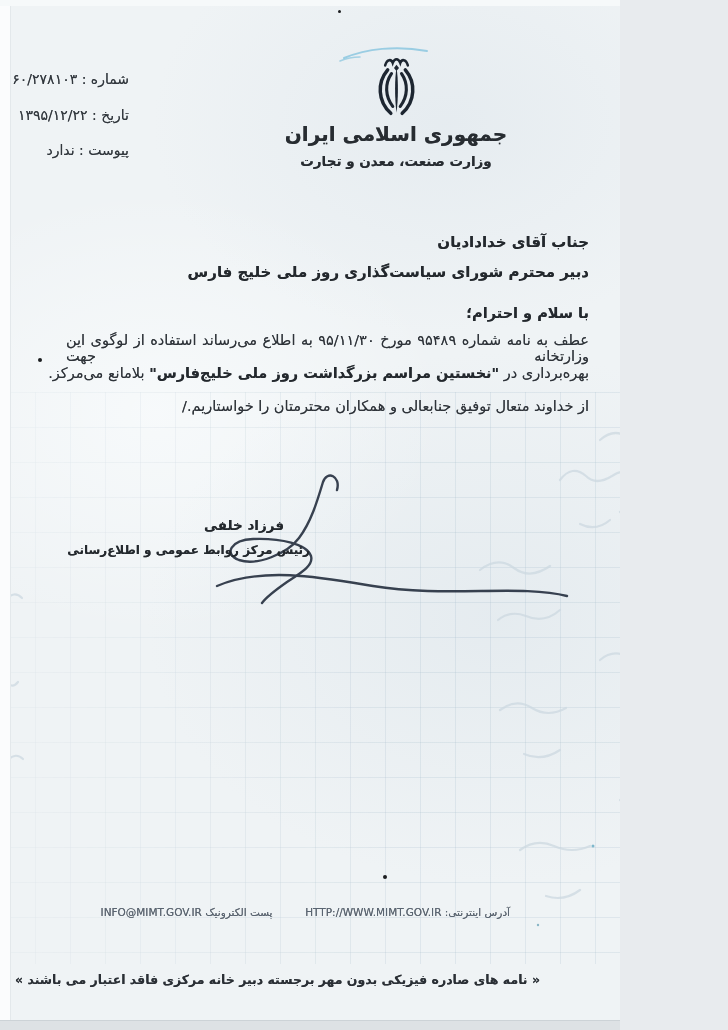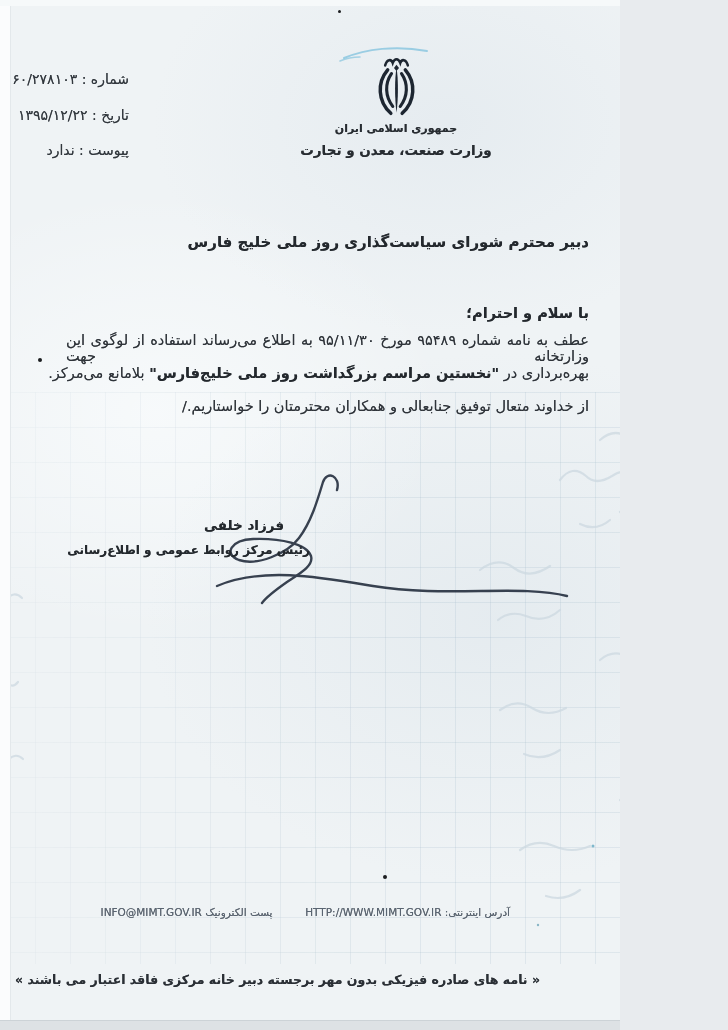--- a/index.html
+++ b/index.html
@@ -24,21 +24,21 @@
     -webkit-mask-image:linear-gradient(to right, rgba(0,0,0,.25), rgba(0,0,0,.95) 55%);
     mask-image:linear-gradient(to right, rgba(0,0,0,.25), rgba(0,0,0,.95) 55%);
   }
   .scan-text{text-shadow:0 0 .5px rgba(43,48,54,.65);}
   .rtl{direction:rtl;unicode-bidi:isolate;}
   .nowrap{white-space:nowrap;}
 
   .meta-block{position:absolute;top:62px;right:491px;text-align:right;font-size:14px;line-height:35.5px;color:#31373d;}
   .header-block{position:absolute;top:56px;left:280px;width:232px;text-align:center;}
   .emblem{display:block;margin:0 auto;filter:blur(.35px);}
-  .country-line{margin-top:3px;font-size:11px;font-weight:bold;color:#272c31;}
+  .country-line{margin-top:3px;font-size:20px;font-weight:bold;color:#272c31;}
   .ministry-line{margin-top:7px;font-size:13.5px;font-weight:bold;color:#272c31;}
 
   .recipient-block{position:absolute;top:227px;right:31px;text-align:right;font-weight:bold;font-size:15px;line-height:30px;color:#23282d;}
   .salutation{position:absolute;top:305px;right:31px;font-weight:bold;font-size:14.5px;color:#23282d;}
 
   .body-line{position:absolute;right:31px;font-size:14.5px;color:#2e3339;}
   .body-line1{top:332px;left:66px;text-align:justify;text-align-last:justify;}
   .body-line2{top:365px;text-align:right;}
   .body-line3{top:398px;text-align:right;}
   .emph{font-weight:bold;color:#23282d;}
@@ -121,20 +121,21 @@
         <path d="M59,22 C76,42 75,72 54,91" stroke-width="5.5"></path>
       </g>
       <path d="M45,20 C48,34 48,68 45,90 C42,68 42,34 45,20 Z" fill="#1d2631"></path>
       <path d="M45,14 l4,5 -4,5 -4,-5 Z" fill="#1d2631"></path>
     </svg>
     <div class="country-line rtl scan-text">جمهوری اسلامی ایران</div>
     <div class="ministry-line rtl scan-text">وزارت صنعت، معدن و تجارت</div>
   </div>
 
   <div class="recipient-block rtl scan-text">
+    <div class="nowrap">جناب آقای خدادادیان</div>
     <div class="nowrap">دبیر محترم شورای سیاست‌گذاری روز ملی خلیج فارس</div>
   </div>
 
   <div class="salutation rtl nowrap scan-text">با سلام و احترام؛</div>
 
   <div class="body-line body-line1 rtl scan-text">عطف به نامه شماره ۹۵۴۸۹ مورخ ۹۵/۱۱/۳۰ به اطلاع می‌رساند استفاده از لوگوی این وزارتخانه جهت</div>
   <div class="body-line body-line2 rtl nowrap scan-text">
     <span>بهره‌برداری در </span><span class="emph">"نخستین مراسم بزرگداشت روز ملی خلیج‌فارس"</span><span> بلامانع می‌مرکز.</span>
   </div>
   <div class="body-line body-line3 rtl nowrap scan-text">از خداوند متعال توفیق جنابعالی و همکاران محترمتان را خواستاریم./</div>

